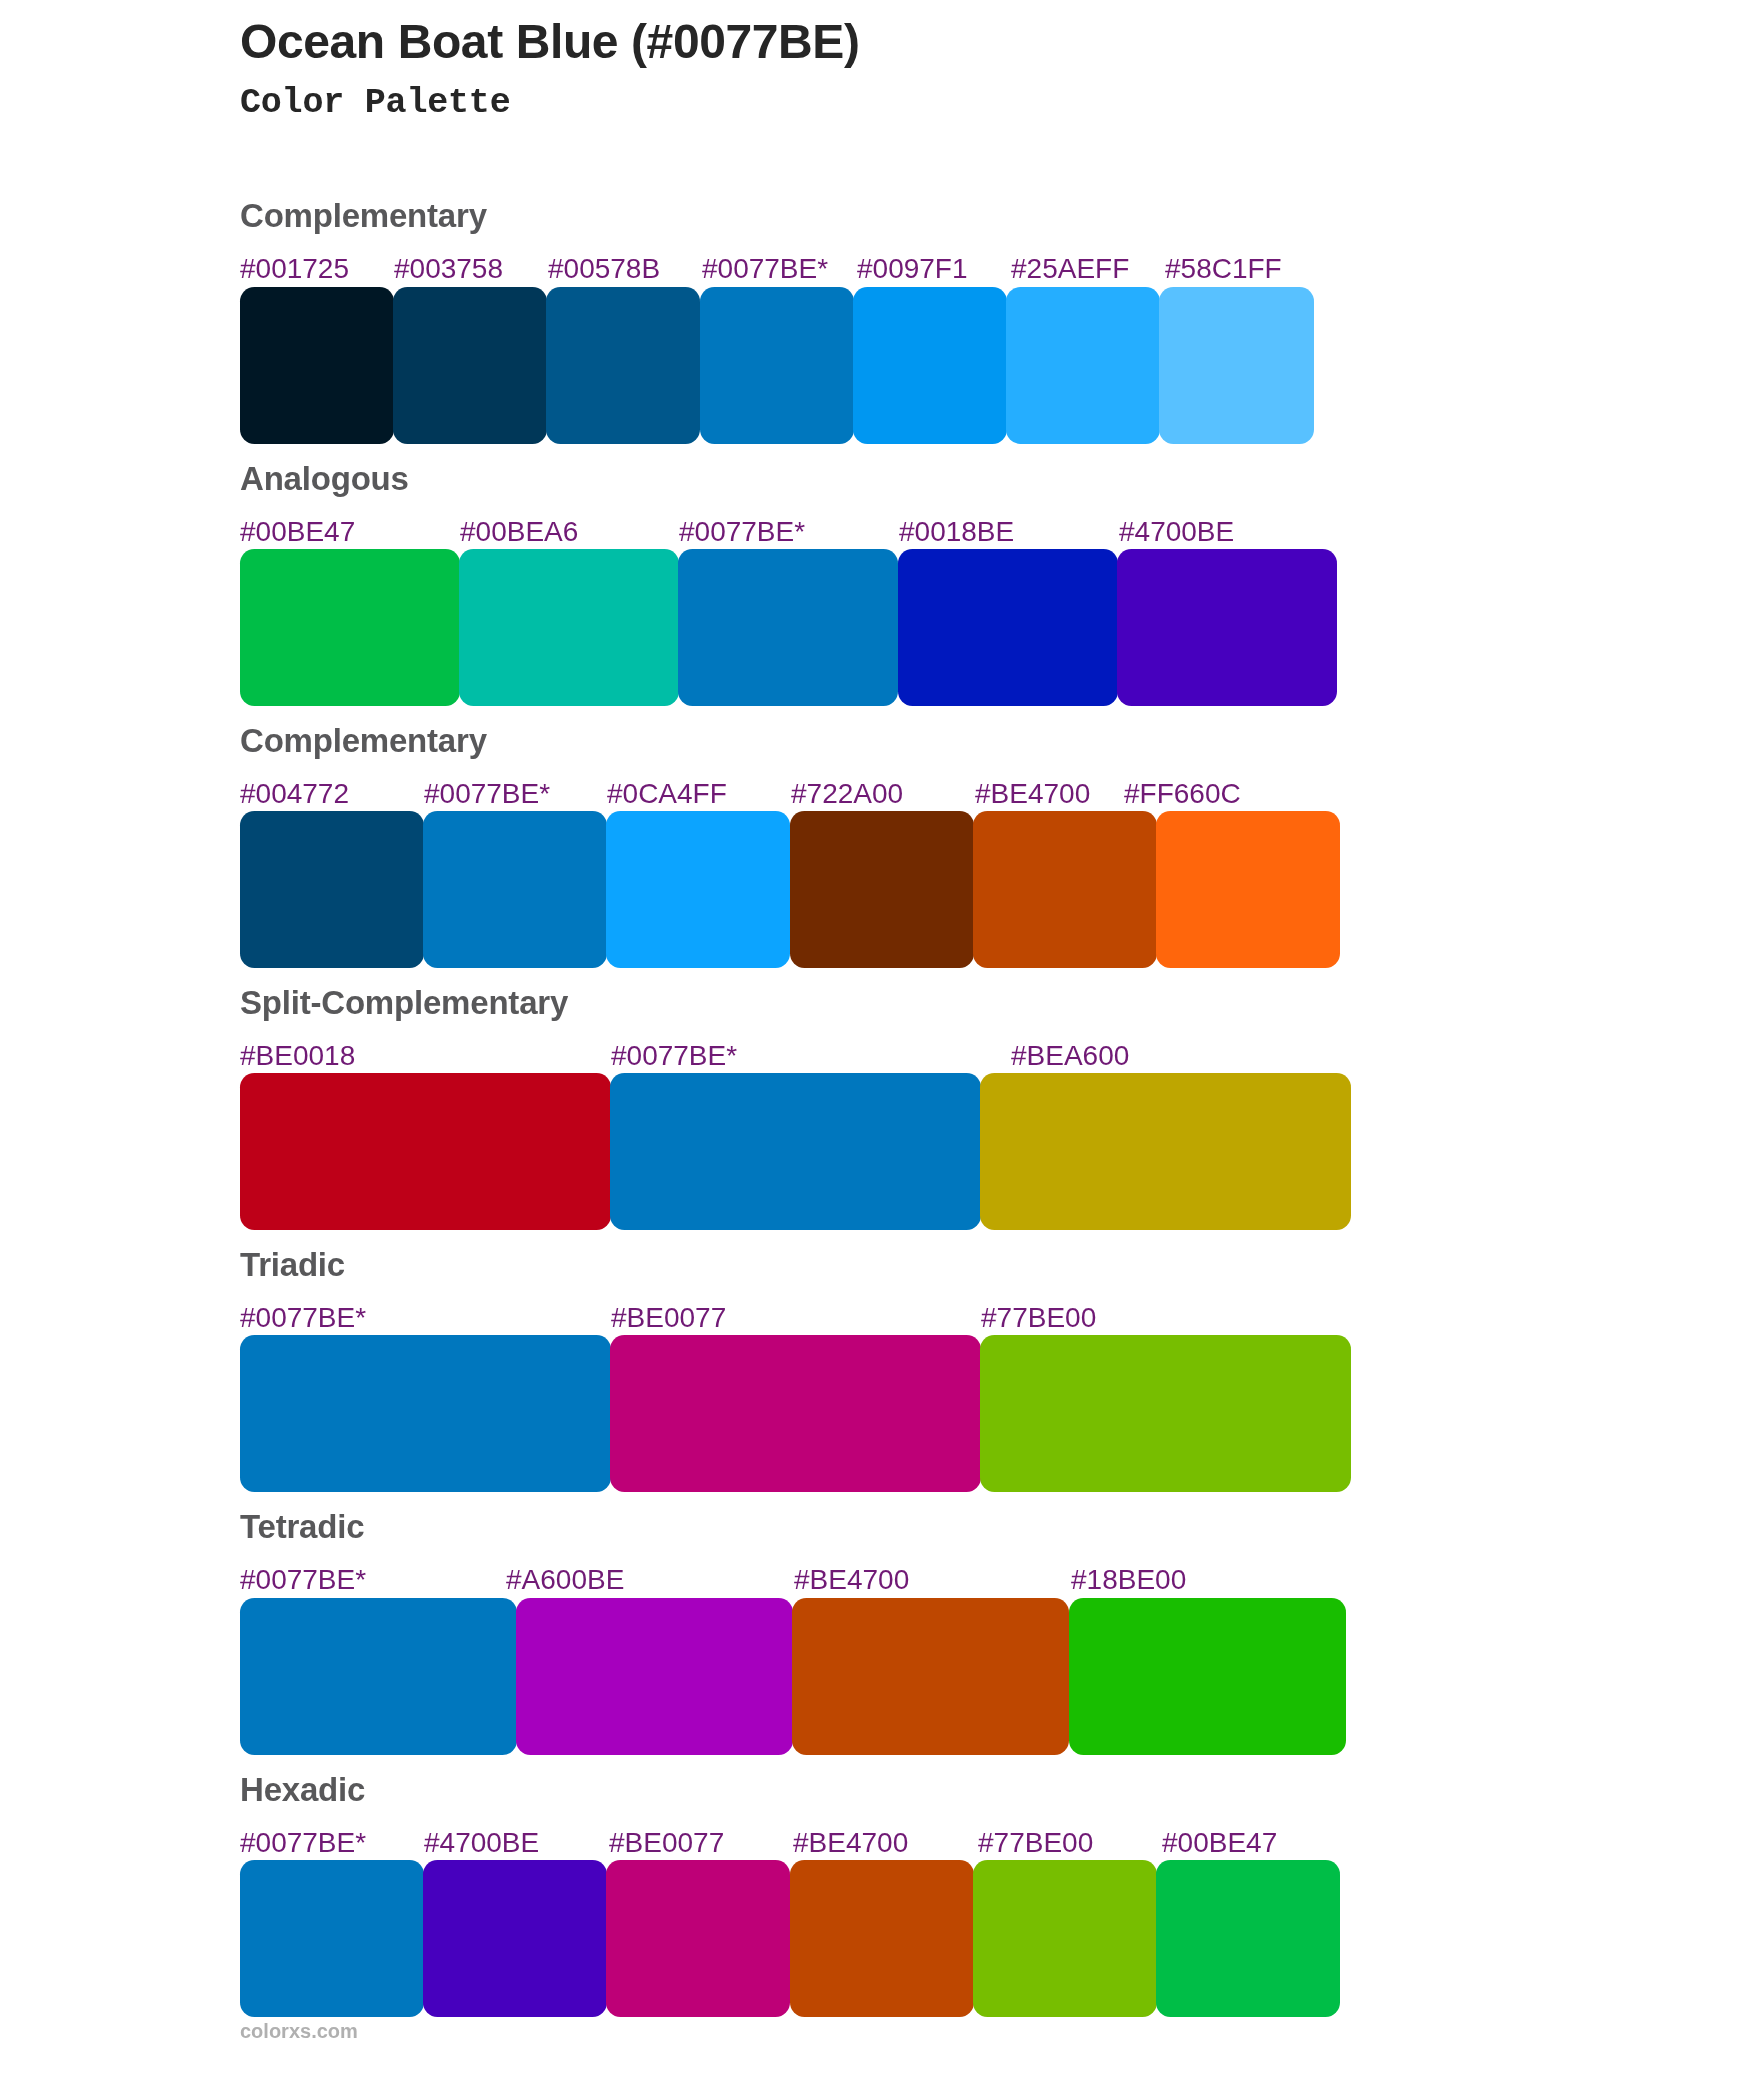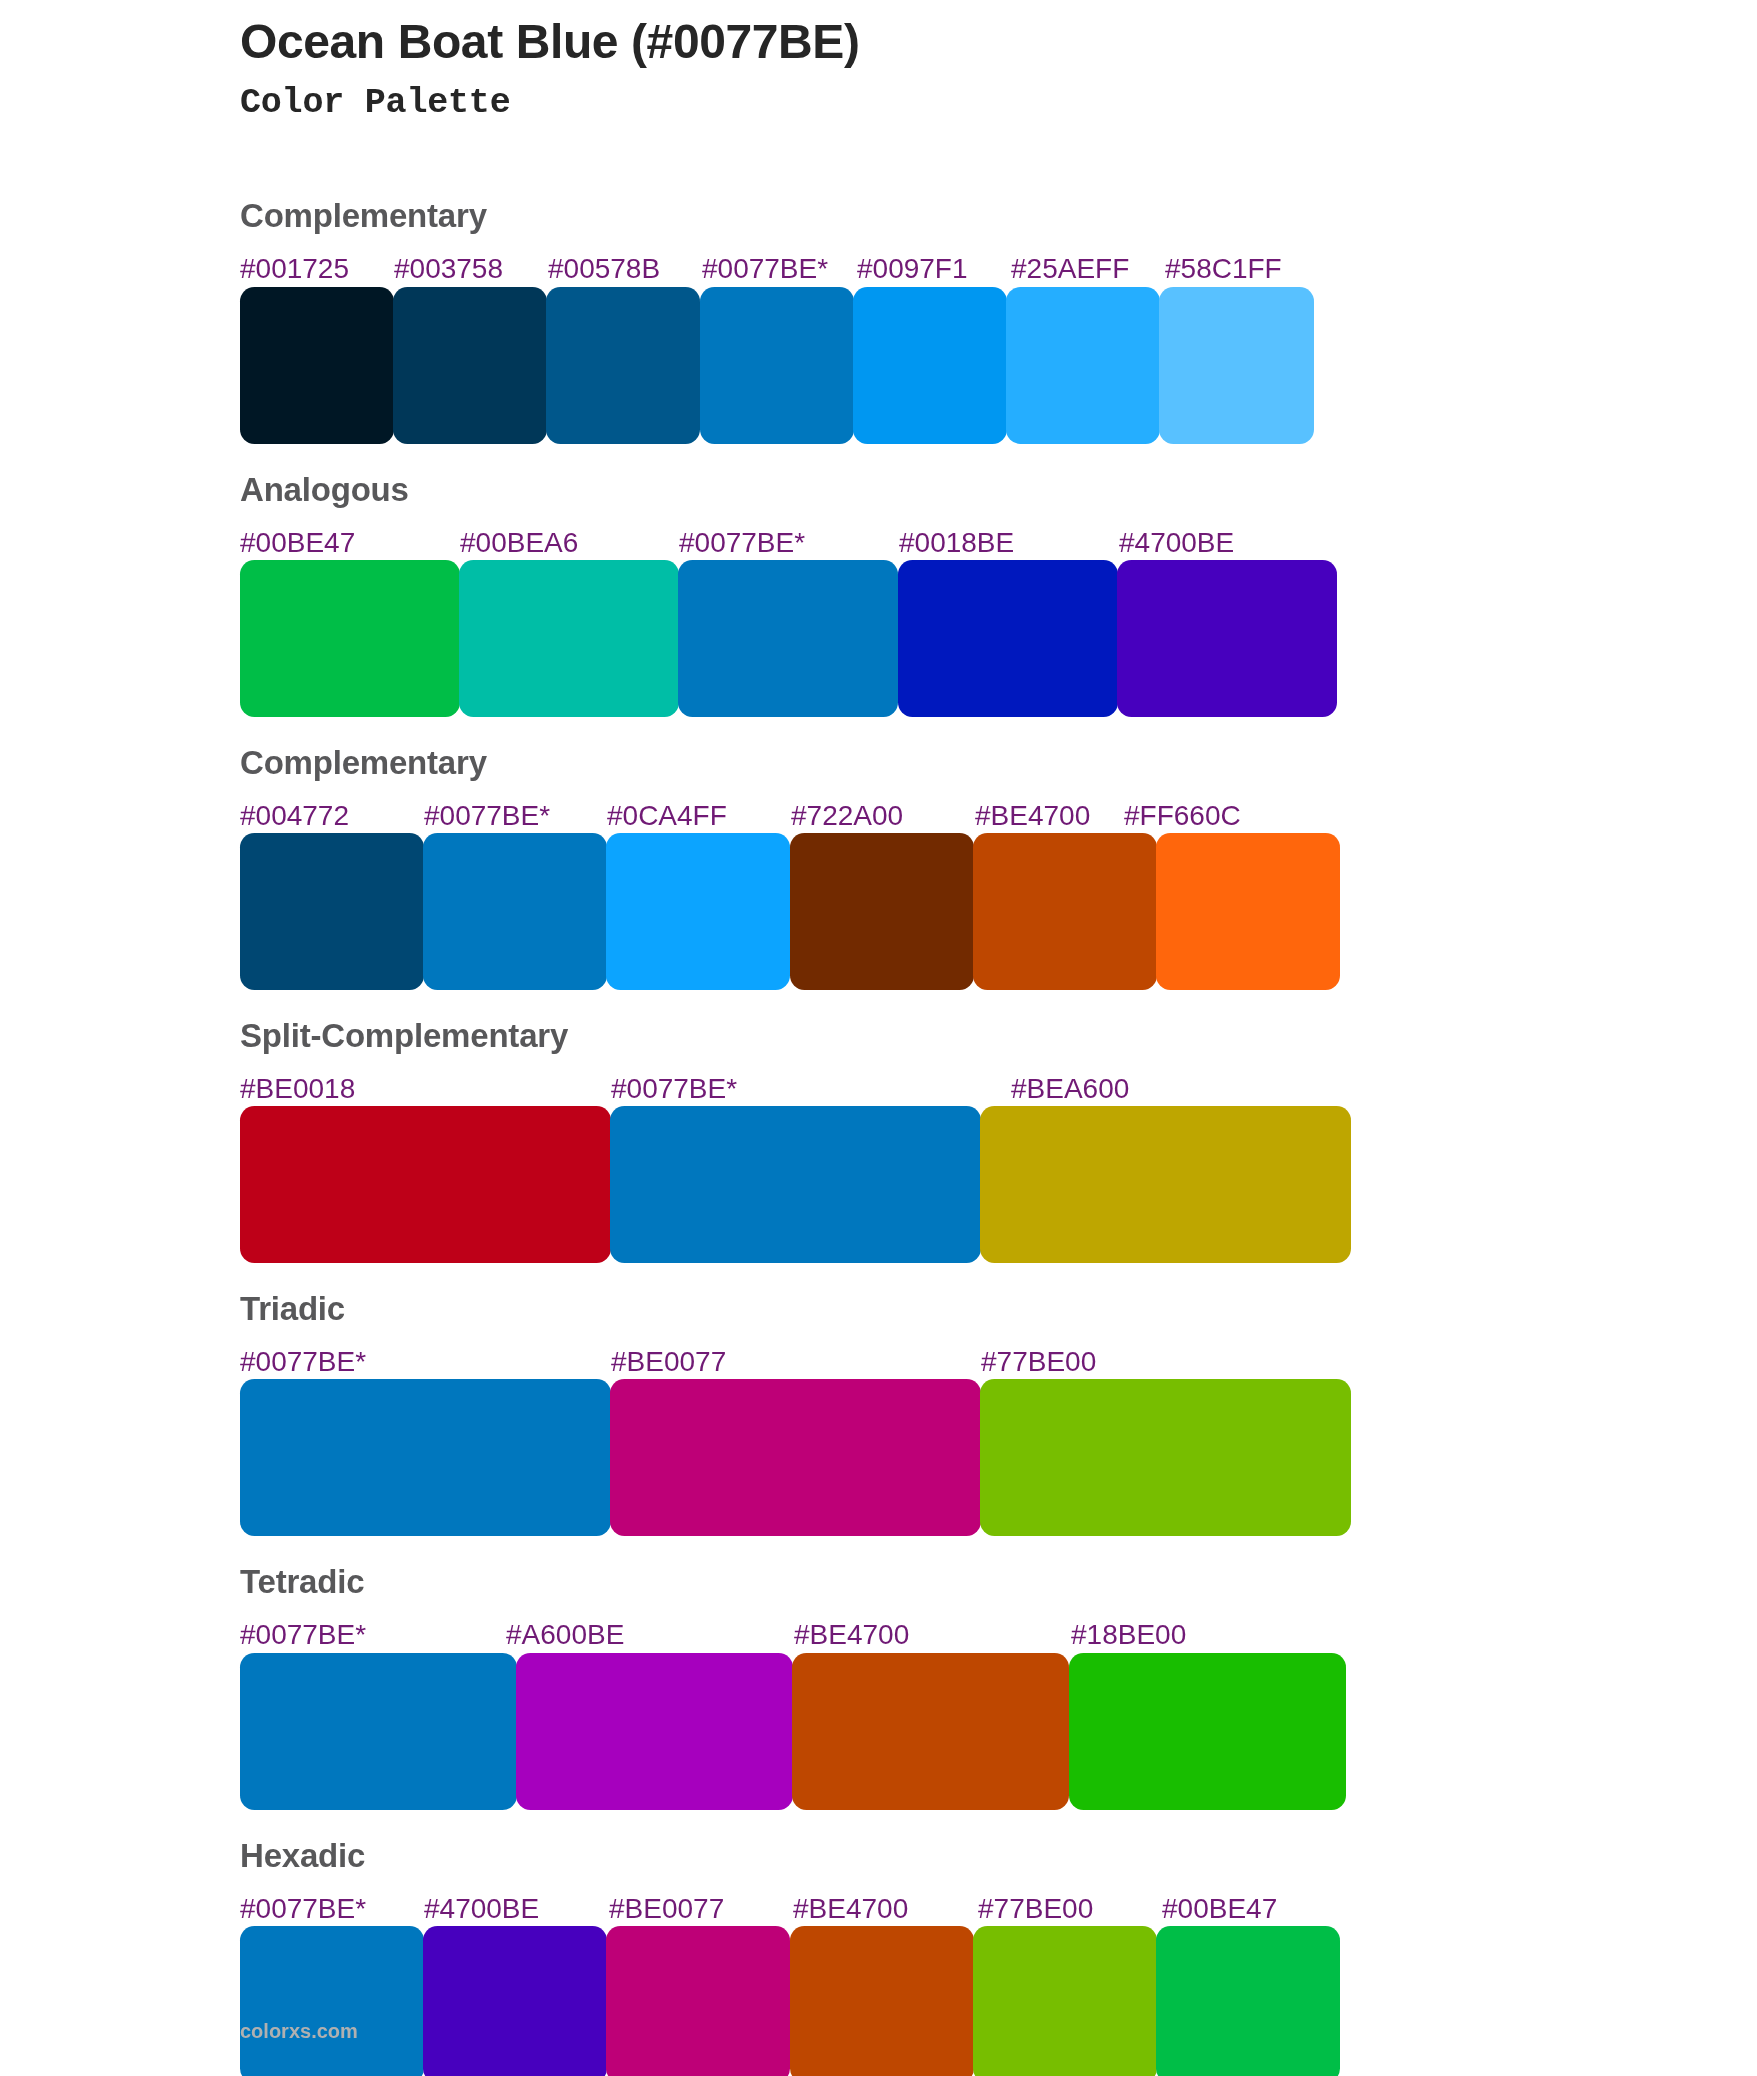--- a/index.html
+++ b/index.html
@@ -88,21 +88,21 @@
     height: 157px;
     margin-top: 3.2px;
   }
   .swatch {
     height: 157px;
     border-radius: 14.4px;
     flex-shrink: 0;
   }
 
   
-  .section + .section .section-heading { padding-top: 29px; }
+  .section + .section .section-heading { padding-top: 18px; }
 
   
   .footer {
     position: absolute;
     left: 240px;
     top: 2021px;
     font-size: 20px;
     font-weight: bold;
     color: #b0b0b0;
     letter-spacing: 0px;

